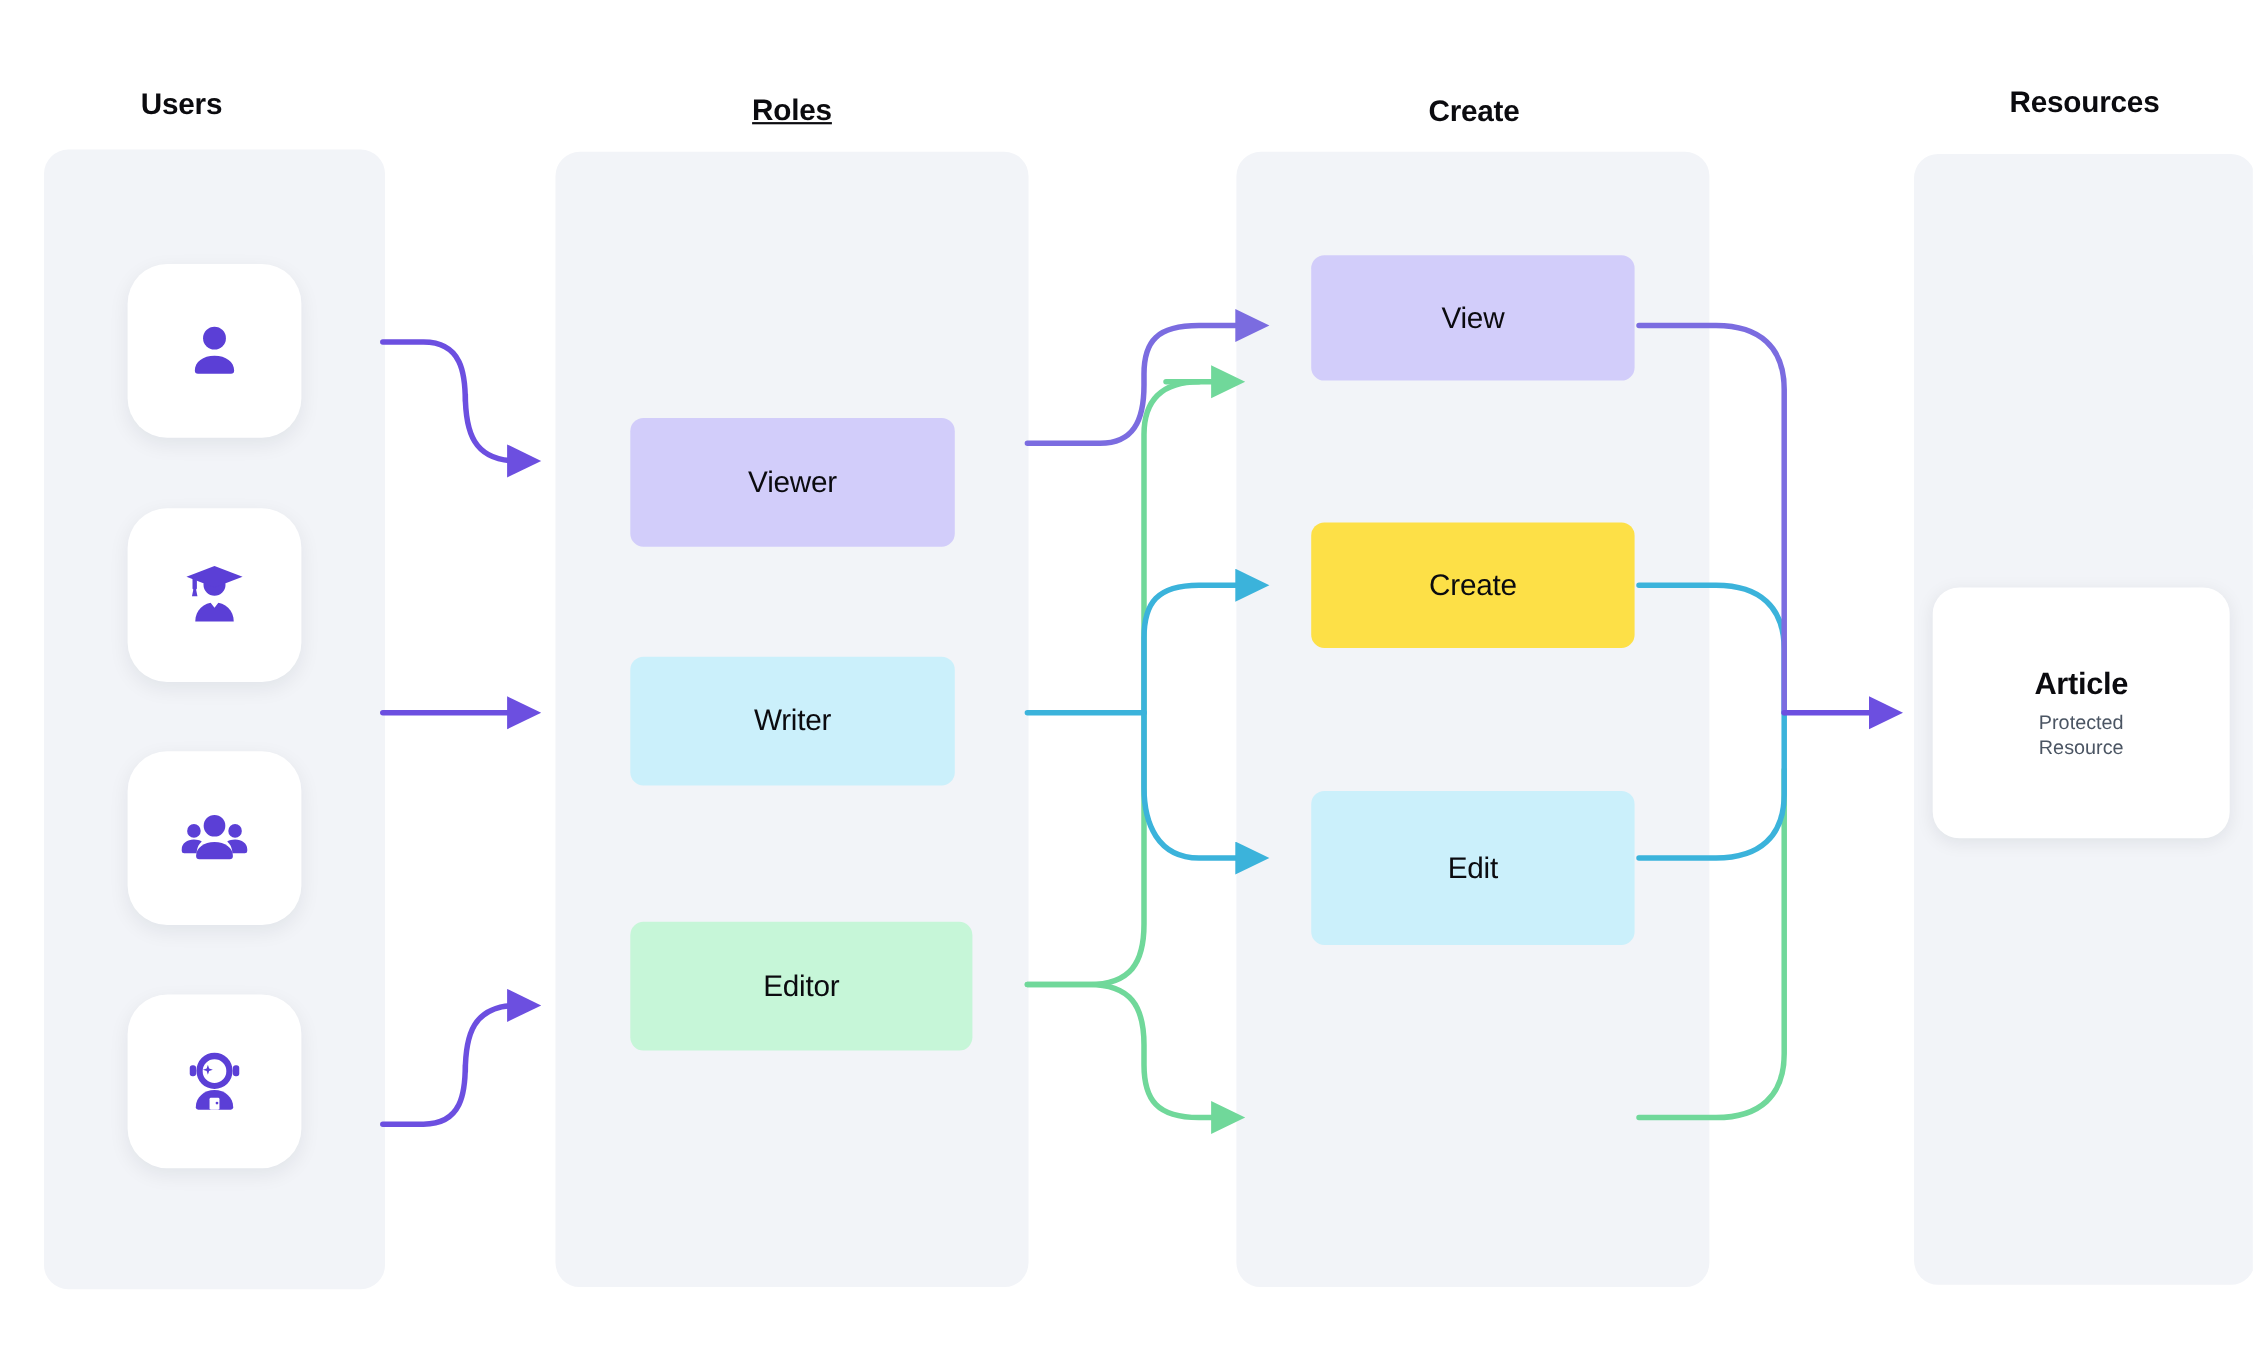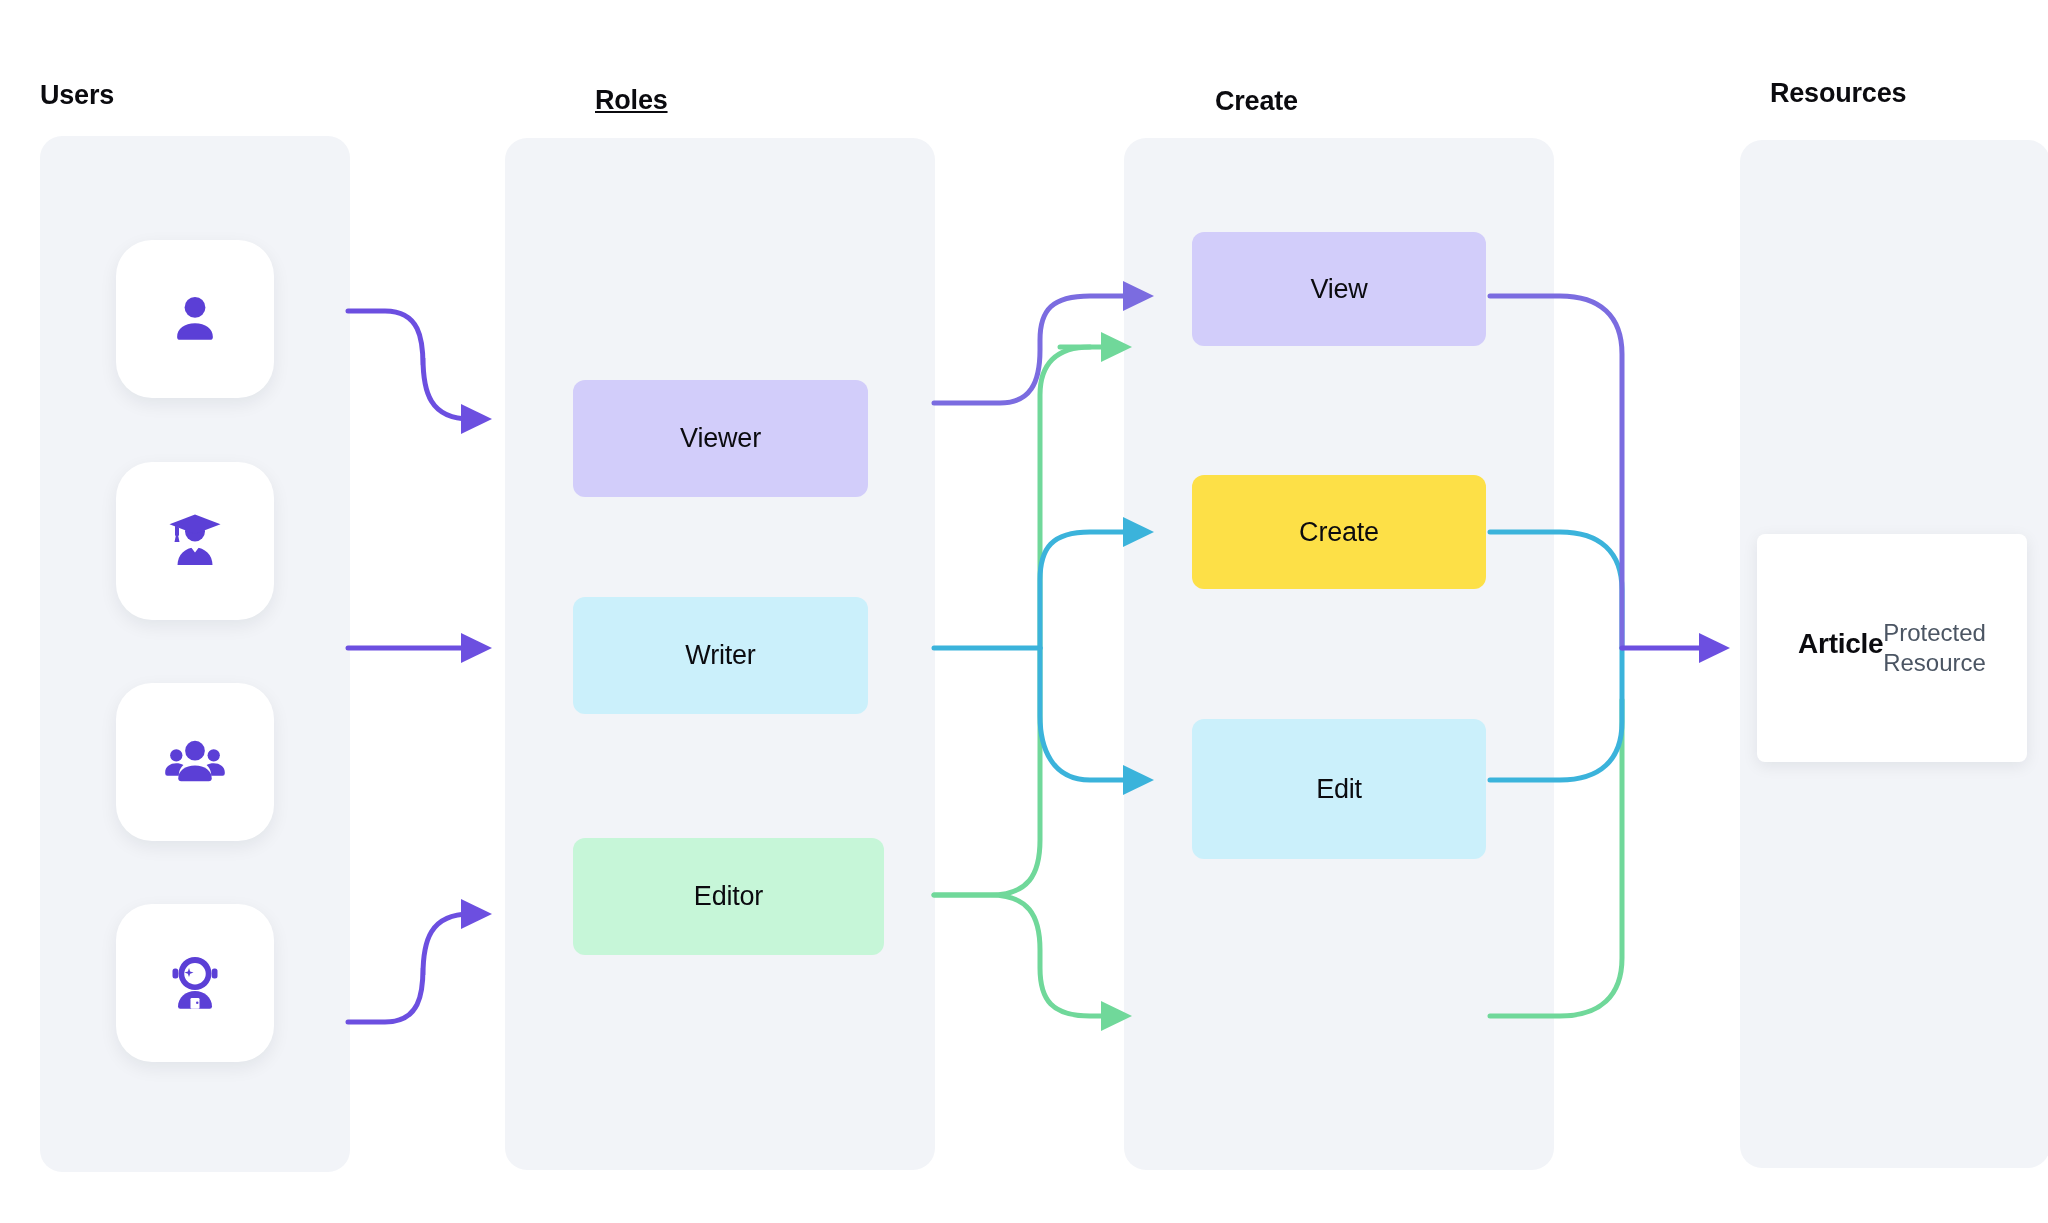--- a/index.html
+++ b/index.html
@@ -21,21 +21,21 @@
     background: #ffffff;
   }
 
   
   .col-header {
     position: absolute;
     font-size: 27px;
     font-weight: 700;
     letter-spacing: -0.2px;
     color: #0b0b0f;
-    text-align: left;
+    text-align: center;
     white-space: nowrap;
   }
 
   
   .panel {
     position: absolute;
     background: #f2f4f8;
     border-radius: 22px;
   }
 
@@ -63,35 +63,36 @@
     font-size: 27px;
     font-weight: 400;
     letter-spacing: -0.2px;
     color: #0b0b0f;
   }
 
   
   .resource-card {
     position: absolute;
     background: #ffffff;
-    border-radius: 8px;
+    border-radius: 24px;
     box-shadow: 0 4px 16px rgba(17, 24, 39, 0.08);
     display: flex;
+    flex-direction: column;
     align-items: center;
     justify-content: center;
   }
   .resource-title {
     font-size: 28px;
     font-weight: 700;
     color: #0b0b0f;
     letter-spacing: -0.3px;
     margin-bottom: 8px;
   }
   .resource-sub {
-    font-size: 24px;
+    font-size: 18px;
     font-weight: 400;
     color: #4b5563;
     line-height: 1.25;
     text-align: left;
   }
 
   
   #edges {
     position: absolute;
     left: 0; top: 0;

